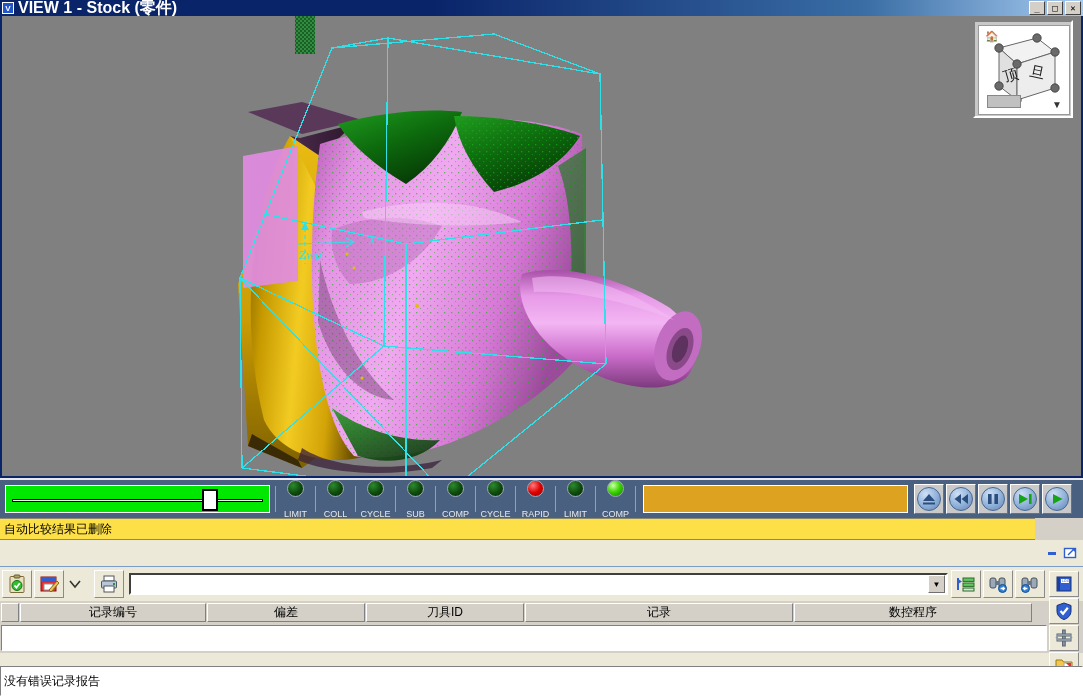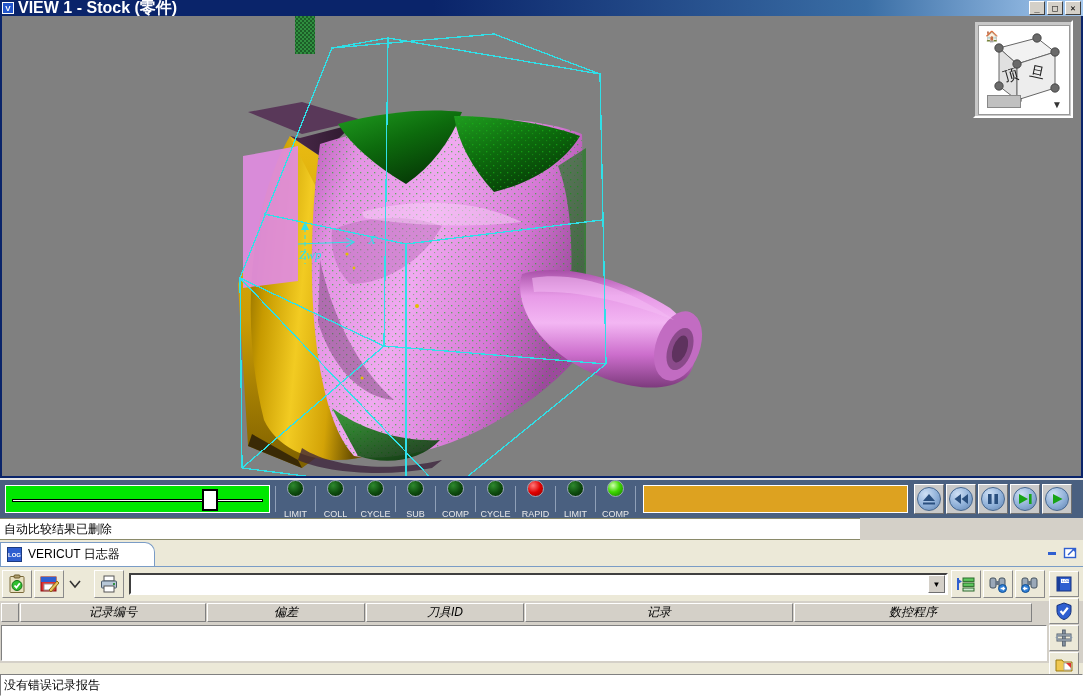--- a/index.html
+++ b/index.html
@@ -85,22 +85,22 @@
   }
   .pbtn .disc{
     width:24px;height:24px;border-radius:50%;
     background:radial-gradient(circle at 35% 28%,#cfe0f5 0%,#8fb0d8 55%,#5f82b0 100%);
     border:1px solid #46678f;box-sizing:border-box;
     display:flex;align-items:center;justify-content:center;
   }
 
   
   .msgbar{
-    position:absolute;left:0;top:518px;width:860px;height:22px;
-    background:#ffffff;border-top:1px solid #8a8a6a;border-bottom:1px solid #8a8a6a;
+    position:absolute;left:0;top:518px;width:1035px;height:22px;
+    background:#fde047;border-top:1px solid #8a8a6a;border-bottom:1px solid #8a8a6a;
     box-sizing:border-box;display:flex;align-items:center;padding-left:4px;
     font-size:12px;color:#000;
   }
 
   
   .logpanel{position:absolute;left:0;top:540px;width:1083px;height:156px;background:#ece9d8;}
   .tabrow{position:relative;height:26px;background:#ece9d8;border-bottom:1px solid #7a9cc6;}
   .tab{
     position:absolute;left:0;top:2px;height:24px;width:155px;
     background:#fff;border:1px solid #7a9cc6;border-bottom:none;
@@ -135,21 +135,21 @@
     border:none;outline:none;flex:1;height:100%;font-size:12px;
     padding-left:3px;background:transparent;font-family:"Liberation Sans",sans-serif;
   }
   .combo .arrowbox{
     width:17px;height:18px;margin-right:1px;background:#d4d0c8;
     border:1px solid;border-color:#fff #707070 #707070 #fff;
     box-sizing:border-box;display:flex;align-items:center;justify-content:center;
     font-size:8px;color:#000;
   }
 
-  .tablearea{position:relative;height:62px;background:#d4d0c8;padding-left:1px;box-sizing:border-box;font-style:italic;}
+  .tablearea{position:relative;height:52px;background:#d4d0c8;padding-left:1px;box-sizing:border-box;}
   .headerrow{display:flex;height:22px;background:#d4d0c8;padding-top:2px;box-sizing:border-box;}
   .colh{
     height:19px;background:#d4d0c8;
     border:1px solid;border-color:#fff #808080 #808080 #fff;
     box-sizing:border-box;display:flex;align-items:center;justify-content:center;
     font-size:12px;color:#000;margin-right:1px;
   }
   .gridbody{
     position:absolute;left:1px;right:36px;top:24px;bottom:2px;
     background:#fff;border:1px solid;border-color:#808080 #fff #fff #808080;box-sizing:border-box;
@@ -157,21 +157,21 @@
   .sidebtns{
     position:absolute;right:2px;top:-30px;width:32px;
     display:flex;flex-direction:column;gap:1px;
   }
   .sbtn{
     width:30px;height:26px;background:#ece9d8;
     border:1px solid;border-color:#fff #8a8a8a #8a8a8a #fff;
     box-sizing:border-box;display:flex;align-items:center;justify-content:center;
   }
   .statusbar{
-    position:absolute;left:0;bottom:0;width:1083px;height:22px;
+    position:absolute;left:0;bottom:0;width:1083px;height:30px;
     background:#fff;border:1px solid;border-color:#808080 #fff #fff #808080;
     box-sizing:border-box;display:flex;align-items:center;padding-left:3px;
     font-size:12px;color:#000;
   }
 
   
   .watermark{
     position:absolute;left:805px;top:598px;width:278px;height:80px;
     pointer-events:none;opacity:.55;
   }
@@ -448,24 +448,20 @@
     </div>
   </div>
 
   <div class="msgbar">
     <span>自动比较结果已删除</span>
   </div>
 
   <div class="logpanel">
 
     <div class="tabrow">
-      <div class="tab">
-        <div class="logicon">LOG</div>
-        <div class="tab-label">VERICUT 日志器</div>
-      </div>
       <div class="tabbtns">
         <div class="tbtn">
           <svg width="14" height="12" viewBox="0 0 14 12">
               <rect x="3" y="6" width="8" height="3" fill="#2f5fd0"></rect>
             </svg>
         </div>
         <div class="tbtn">
           <svg width="16" height="14" viewBox="0 0 16 14">
             <rect x="1.5" y="3.5" width="11" height="9" fill="#fff" stroke="#2f5fd0" stroke-width="1.4"></rect>
             <path d="M5 10 L11 4" stroke="#2f5fd0" stroke-width="1.4" fill="none"></path>

